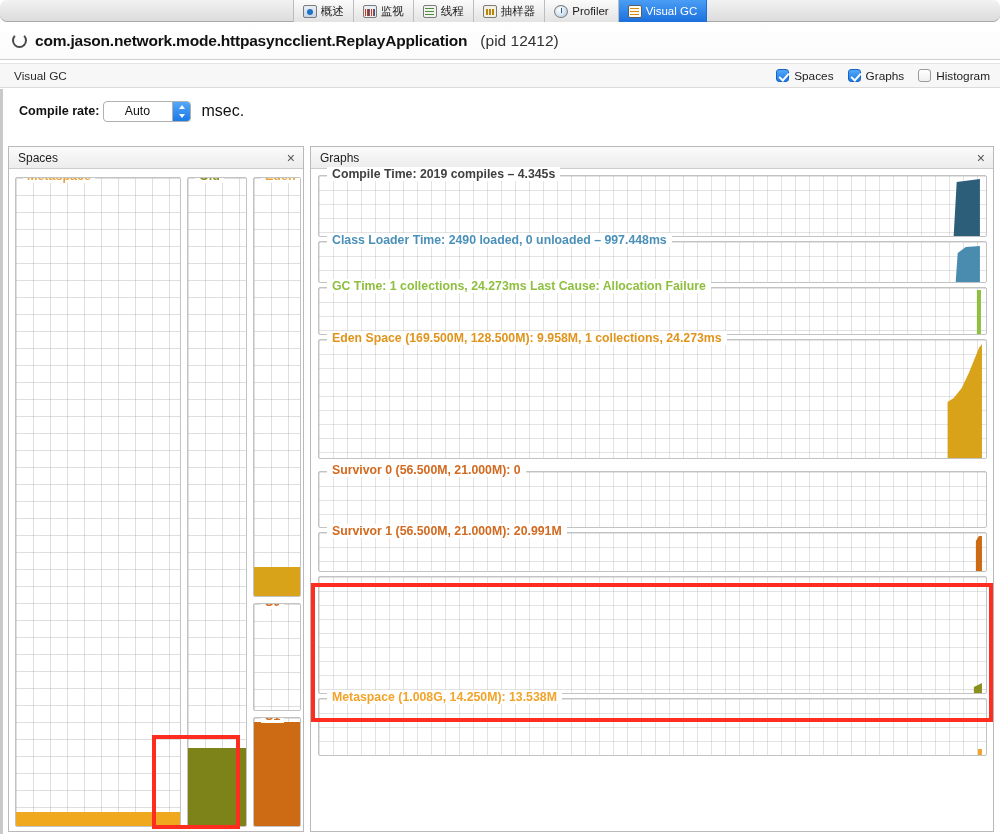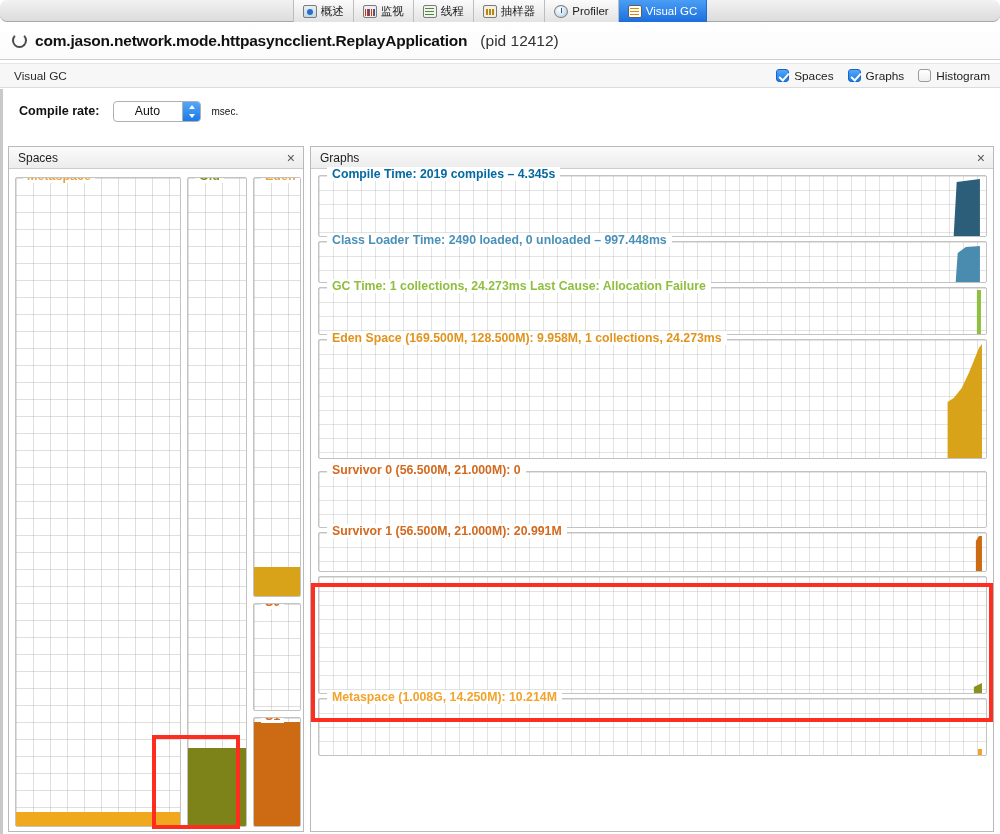--- a/index.html
+++ b/index.html
@@ -90,36 +90,36 @@
   }
 
   
   .refreshrow {
     position: absolute; left: 0; top: 89px; width: 1000px; height: 44px;
     display: flex; align-items: center; background: #ffffff;
     border-left: 3px solid #cfcfcf;
   }
   .refreshrow .lbl { font-size: 12.6px; font-weight: bold; color: #111; margin-left: 16px; }
   .spinner {
-    margin-left: 14px; width: 88px; height: 21px; border-radius: 4px;
+    margin-left: 4px; width: 88px; height: 21px; border-radius: 4px;
     border: 1px solid #b0b0b0; background: #ffffff;
     display: flex; align-items: center; overflow: hidden;
   }
   .spinner .val { flex: 1; text-align: center; font-size: 12.3px; color: #111; padding-right: 2px; }
   .spinner .stepper {
     width: 18px; height: 19px; background: linear-gradient(#55a7f8,#1a7ae8);
     border-left: 1px solid #b0b0b0; position: relative; flex:0 0 auto;
   }
   .spinner .stepper::before, .spinner .stepper::after {
     content: ""; position: absolute; left: 50%; transform: translateX(-50%);
     border-left: 3.5px solid transparent; border-right: 3.5px solid transparent;
   }
   .spinner .stepper::before { top: 3px; border-bottom: 4px solid #ffffff; }
   .spinner .stepper::after { bottom: 3px; border-top: 4px solid #ffffff; }
-  .refreshrow .msec { font-size: 10px; color: #111; margin-left: 10px; }
+  .refreshrow .msec { font-size: 16px; color: #111; margin-left: 10px; }
 
   
   .panel { position: absolute; background: #ffffff; border: 1px solid #b9b9b9; }
   .panel-head {
     height: 22px; background: linear-gradient(#fbfbfb,#ececec);
     border-bottom: 1px solid #cccccc; display: flex; align-items: center;
   }
   .panel-head .t { font-size: 12px; color: #1d1d1d; margin-left: 9px; }
   .panel-head .x {
     margin-left: auto; margin-right: 8px; font-size: 14px; color: #555; line-height: 1;
@@ -194,21 +194,21 @@
   .graph .plot { position: absolute; inset: 0; overflow: hidden; }
   .graph .plot .grid {
     position: absolute; inset: 0;
     background-image:
       linear-gradient(to right, rgba(175,175,175,.35) 1px, transparent 1px),
       linear-gradient(to bottom, rgba(175,175,175,.35) 1px, transparent 1px);
     background-size: 14px 14px;
   }
   .graph svg { position: absolute; inset: 0; width: 100%; height: 100%; display: block; }
 
-  .cap-compile { color: #0369a1; }
+  .cap-compile { color: #404040; }
   .cap-loader  { color: #4a90b8; }
   .cap-gctime  { color: #8fbf3f; }
   .cap-edensp  { color: #e0941c; }
   .cap-surv0   { color: #d2691e; }
   .cap-surv1   { color: #d2691e; }
   .cap-oldgen  { color: #8a8f1e; }
   .cap-metasp  { color: #f2a32a; }
 
   .g-compile { height: 62px; }
   .g-loader  { height: 42px; }
@@ -398,21 +398,21 @@
     <div class="graph g-oldgen">
       <div class="plot">
         <span class="grid"></span>
         <svg viewBox="0 0 660 116" preserveAspectRatio="none">
           <path d="M648,116 L648,110 L656,106 L656,116 Z" fill="#8a8f1e"></path>
         </svg>
       </div>
     </div>
 
     <div class="graph g-meta">
-      <span class="cap cap-metasp">Metaspace (1.008G, 14.250M): 10.214M</span>
+      <span class="cap cap-metasp">Metaspace (1.008G, 14.250M): 13.538M</span>
       <div class="plot">
         <span class="grid"></span>
         <svg viewBox="0 0 660 56" preserveAspectRatio="none">
           <rect x="652" y="50" width="4" height="6" fill="#f2a32a"></rect>
         </svg>
       </div>
     </div>
 
   </div>
 </div>

